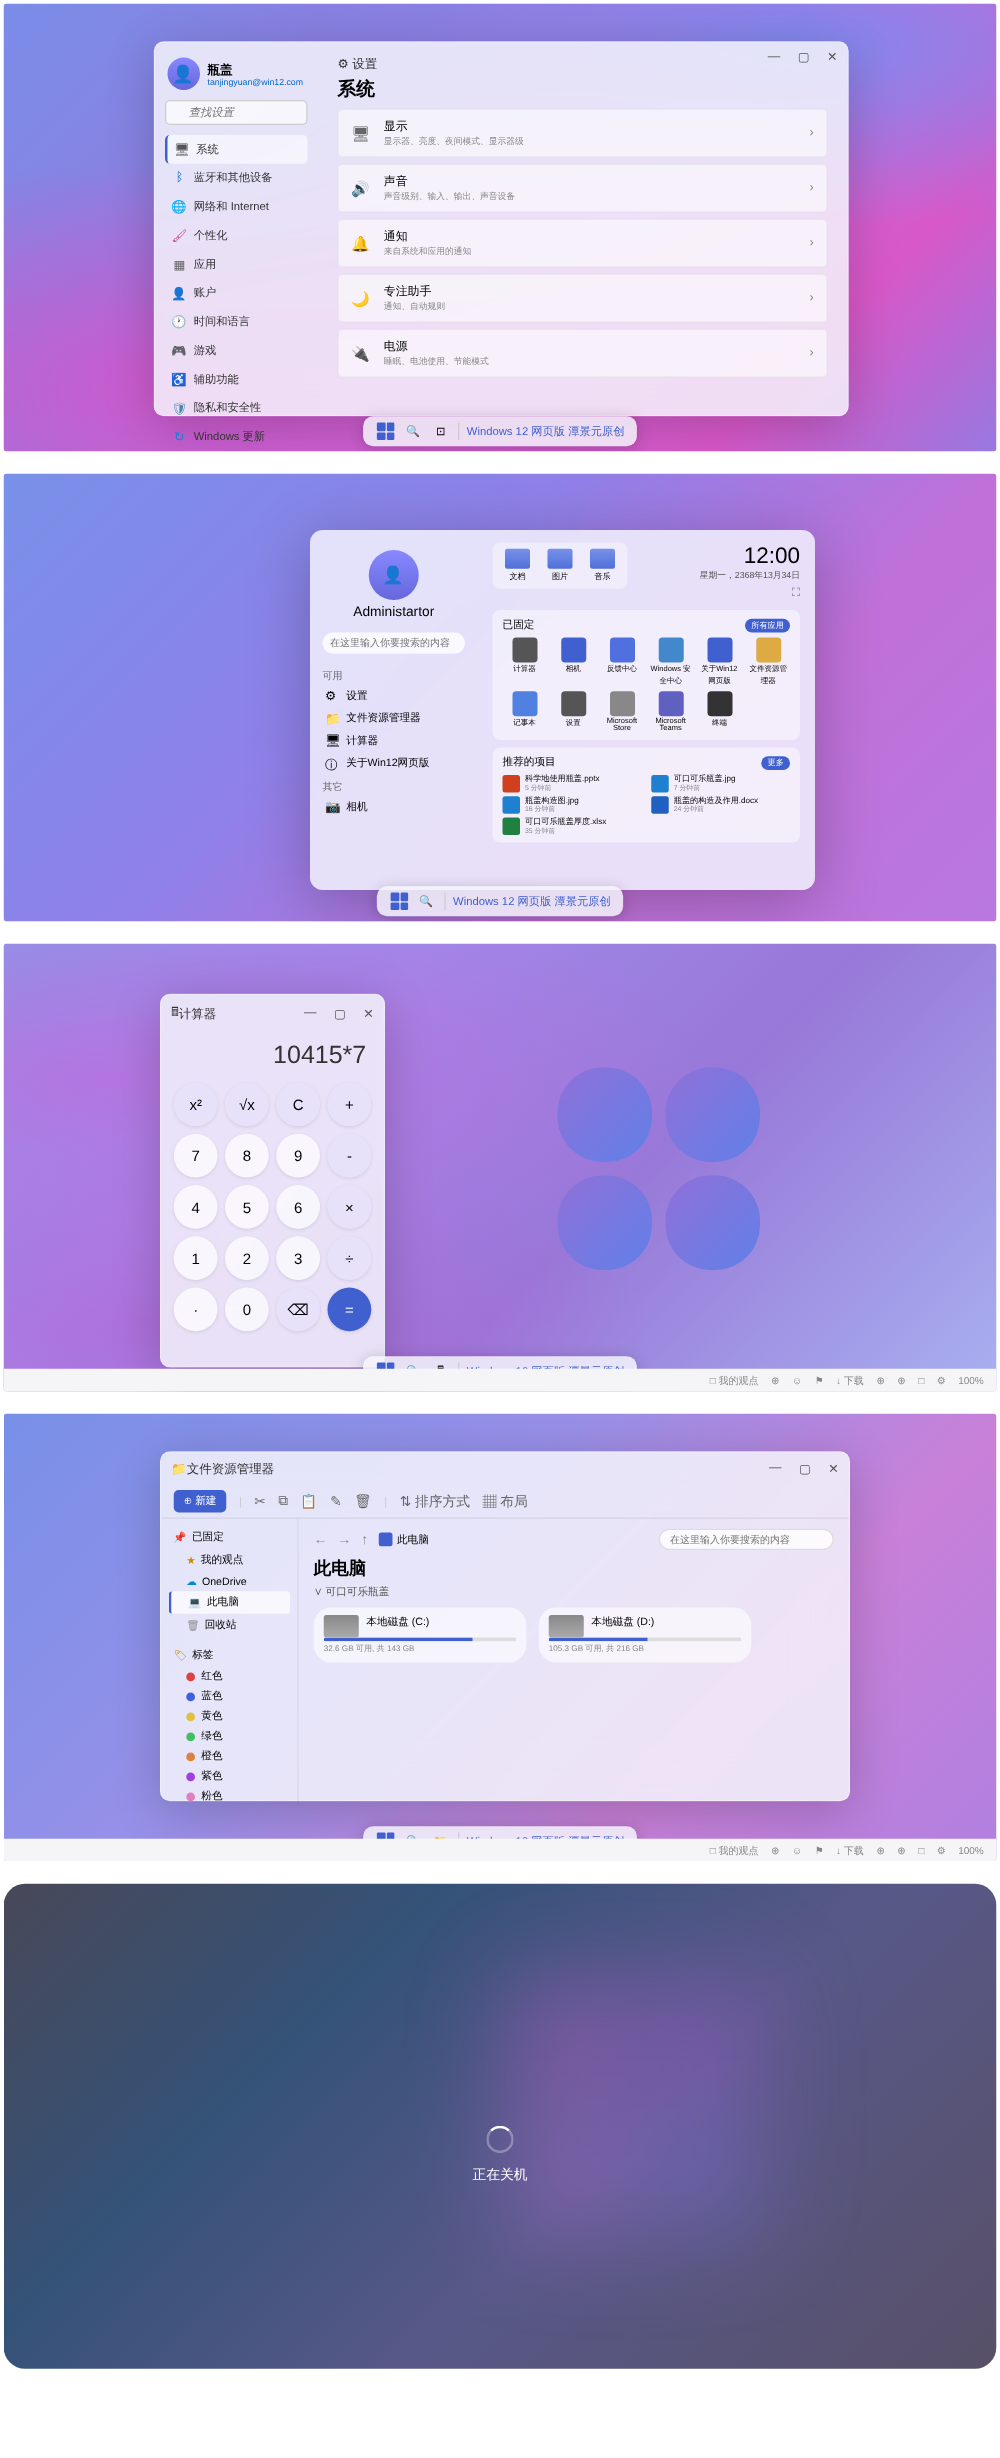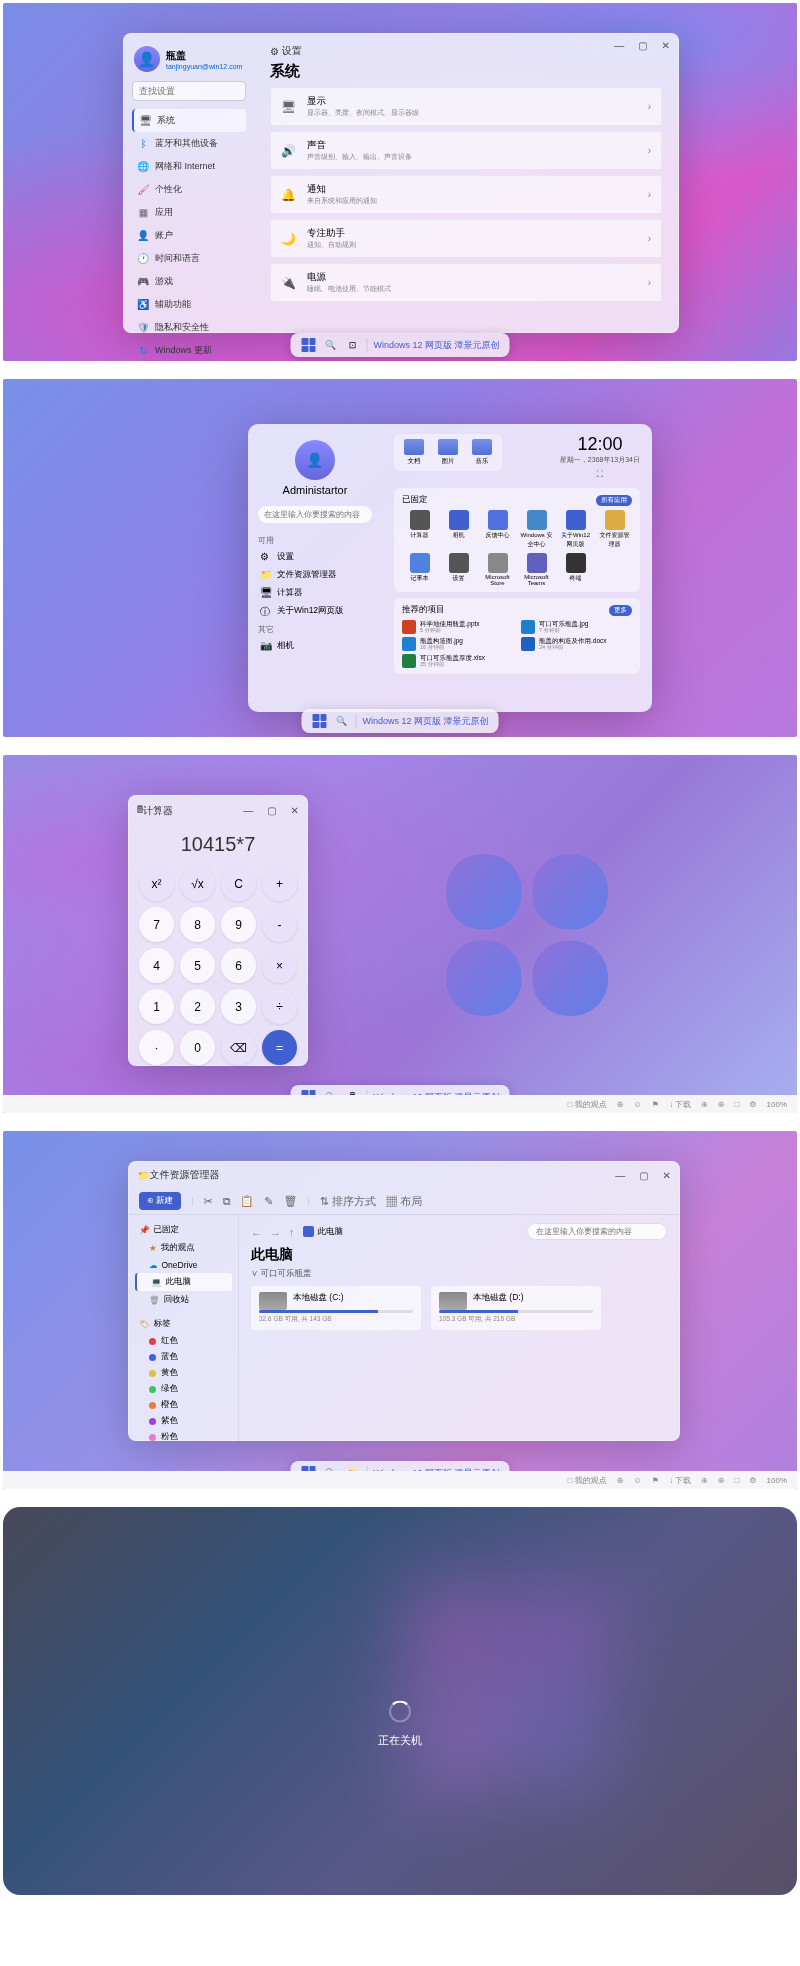--- a/index.html
+++ b/index.html
@@ -21,21 +21,21 @@
 .winctrl span { cursor: pointer; }
 
 
 .settings-win { left: 120px; top: 30px; width: 556px; height: 300px; display: flex; }
 .set-side { width: 130px; padding: 8px; }
 .set-user { display: flex; align-items: center; gap: 6px; padding: 4px 2px 8px; }
 .avatar { width: 26px; height: 26px; border-radius: 50%; background: linear-gradient(#8888ff, #6666dd); display: flex; align-items: center; justify-content: center; color: #fff; font-size: 14px; }
 .avatar-lg { width: 40px; height: 40px; }
 .set-user .name { font-size: 10px; font-weight: 600; }
 .set-user .email { font-size: 7px; color: #0066cc; }
-.searchbox { width: 100%; padding: 4px 6px; font-size: 9px; border: 1px solid #ccc; border-radius: 4px; background: rgba(255,255,255,0.7); }
+.searchbox { width: 100%; padding: 4px 18px; font-size: 9px; border: 1px solid #ccc; border-radius: 4px; background: rgba(255,255,255,0.7); font-style: italic; }
 .set-nav { margin-top: 8px; }
 .set-nav-item { display: flex; align-items: center; gap: 6px; padding: 5px 6px; font-size: 9px; color: #333; border-radius: 4px; cursor: pointer; }
 .set-nav-item.active { background: rgba(255,255,255,0.6); border-left: 2px solid #4060d0; }
 .set-nav-item .nicon { width: 11px; height: 11px; display: flex; align-items: center; justify-content: center; font-size: 10px; }
 .set-main { flex: 1; padding: 10px 16px; overflow-y: auto; position: relative; }
 .set-main h1 { font-size: 15px; font-weight: 600; margin-bottom: 6px; }
 .set-pc { display: flex; align-items: center; gap: 8px; margin-bottom: 10px; }
 .pcicon { width: 24px; height: 18px; border: 2px solid #555; border-radius: 3px; position: relative; }
 .set-pc .pcname { font-size: 11px; font-weight: 500; }
 .set-pc a { font-size: 7px; color: #0066cc; display: block; text-decoration: none; }
@@ -52,41 +52,41 @@
 .sm-user .name { font-size: 11px; margin-top: 4px; }
 .sm-search { width: 100%; padding: 4px 6px; font-size: 8px; border: none; border-radius: 14px; background: rgba(255,255,255,0.8); margin-bottom: 8px; }
 .sm-sect { font-size: 8px; color: #666; margin: 4px 0 2px; font-family: Liberation Serif, serif; }
 .sm-item { display: flex; align-items: center; gap: 5px; padding: 3px 2px; font-size: 8.5px; cursor: pointer; }
 .sm-item .ic { width: 12px; height: 12px; font-size: 10px; }
 .sm-main { flex: 1; padding: 10px 12px; }
 .sm-top { display: flex; align-items: flex-start; gap: 8px; margin-bottom: 8px; }
 .sm-folders { display: flex; gap: 4px; background: rgba(255,255,255,0.4); border-radius: 6px; padding: 5px; }
 .sm-folder { width: 30px; text-align: center; font-size: 6.5px; cursor: pointer; }
 .sm-folder .fic { width: 20px; height: 16px; background: linear-gradient(#7890e8,#5070d8); border-radius: 2px; margin: 0 auto 2px; }
-.sm-clock { text-align: center; margin-left: auto; }
+.sm-clock { text-align: right; margin-left: auto; }
 .sm-clock .time { font-size: 18px; font-weight: 300; }
 .sm-clock .date { font-size: 7px; color: #555; }
 .sm-clock .full { font-size: 9px; color: #666; margin-top: 4px; }
 .sm-panel { background: rgba(255,255,255,0.45); border-radius: 6px; padding: 6px 8px; margin-bottom: 6px; }
 .sm-panel-h { display: flex; justify-content: space-between; align-items: center; margin-bottom: 4px; }
 .sm-panel-h .t { font-size: 8.5px; font-weight: 500; }
 .sm-panel-h .a { font-size: 6.5px; background: #4060d0; color: #fff; padding: 1px 5px; border-radius: 6px; cursor: pointer; }
 .sm-grid { display: grid; grid-template-columns: repeat(6, 1fr); gap: 4px; }
 .sm-app { text-align: center; font-size: 6px; cursor: pointer; }
 .sm-app .aic { width: 20px; height: 20px; margin: 0 auto 1px; border-radius: 3px; background: #6080e0; }
 .sm-rec-grid { display: grid; grid-template-columns: 1fr 1fr; gap: 3px 8px; }
 .sm-rec { display: flex; gap: 4px; align-items: flex-start; cursor: pointer; }
 .sm-rec .ric { width: 14px; height: 14px; border-radius: 2px; flex-shrink: 0; }
 .sm-rec .rn { font-size: 6.5px; line-height: 1.1; }
 .sm-rec .rt { font-size: 5.5px; color: #888; }
 
 
 .calc-win { left: 125px; top: 40px; width: 180px; }
-.calc-disp { text-align: center; padding: 8px 14px 10px; font-size: 20px; font-weight: 500; color: #333; }
-.calc-grid { display: grid; grid-template-columns: repeat(4, 1fr); gap: 6px; padding: 0 10px 0; }
+.calc-disp { text-align: right; padding: 8px 14px 10px; font-size: 20px; font-weight: 500; color: #333; }
+.calc-grid { display: grid; grid-template-columns: repeat(4, 1fr); gap: 6px; padding: 0 10px 28px; }
 .calc-btn { aspect-ratio: 1; border-radius: 50%; border: none; background: rgba(255,255,255,0.7); font-size: 12px; cursor: pointer; display: flex; align-items: center; justify-content: center; box-shadow: 0 1px 3px rgba(0,0,0,0.1); }
 .calc-btn.op { background: rgba(230,225,250,0.8); }
 .calc-btn.eq { background: #4060d0; color: #fff; }
 .winlogo { position: absolute; right: 180px; top: 90px; width: 180px; height: 180px; }
 .winlogo rect { rx: 20; }
 
 
 .fe-win { left: 125px; top: 30px; width: 552px; height: 280px; }
 .fe-tb { display: flex; align-items: center; gap: 10px; padding: 4px 10px; border-bottom: 1px solid rgba(0,0,0,0.08); font-size: 9px; }
 .fe-newbtn { background: #4060d0; color: #fff; padding: 3px 8px; border-radius: 4px; font-size: 8.5px; cursor: pointer; }
@@ -101,21 +101,21 @@
 .fe-tag .dot { width: 7px; height: 7px; border-radius: 50%; }
 .fe-main { flex: 1; padding: 8px 12px; }
 .fe-nav { display: flex; align-items: center; gap: 8px; margin-bottom: 6px; }
 .fe-nav .arr { color: #888; font-size: 11px; cursor: pointer; }
 .fe-crumb { font-size: 8.5px; display: flex; align-items: center; gap: 4px; }
 .fe-crumb .cic { width: 11px; height: 11px; background: #4060d0; border-radius: 2px; }
 .fe-search { margin-left: auto; padding: 3px 8px; font-size: 8px; border: 1px solid #ddd; border-radius: 12px; background: rgba(255,255,255,0.8); width: 140px; }
 .fe-main h2 { font-size: 14px; font-weight: 600; margin-bottom: 4px; }
 .fe-sect { font-size: 8.5px; color: #555; margin-bottom: 6px; cursor: pointer; }
 .fe-drives { display: flex; gap: 10px; }
-.fe-drive { background: rgba(255,255,255,0.6); border-radius: 4px; padding: 6px 8px; width: 170px; cursor: pointer; }
+.fe-drive { background: rgba(255,255,255,0.6); border-radius: 14px; padding: 6px 8px; width: 170px; cursor: pointer; }
 .fe-drive .dic { width: 28px; height: 18px; background: linear-gradient(#888,#aaa); border-radius: 2px; float: left; margin-right: 6px; }
 .fe-drive .dn { font-size: 8.5px; }
 .fe-drive .bar { height: 3px; background: #ddd; border-radius: 2px; margin-top: 2px; position: relative; overflow: hidden; clear: both; }
 .fe-drive .bar-fill { height: 100%; background: #4060d0; }
 .fe-drive .ds { font-size: 6.5px; color: #888; margin-top: 2px; }
 
 
 .taskbar { position: absolute; bottom: 4px; left: 50%; transform: translateX(-50%); display: flex; align-items: center; gap: 6px; background: rgba(245,244,252,0.85); padding: 4px 10px; border-radius: 8px; font-size: 9px; box-shadow: 0 2px 12px rgba(0,0,0,0.2); }
 .taskbar .tic { width: 16px; height: 16px; display: flex; align-items: center; justify-content: center; cursor: pointer; }
 .taskbar .tsep { width: 1px; height: 14px; background: #ccc; }

